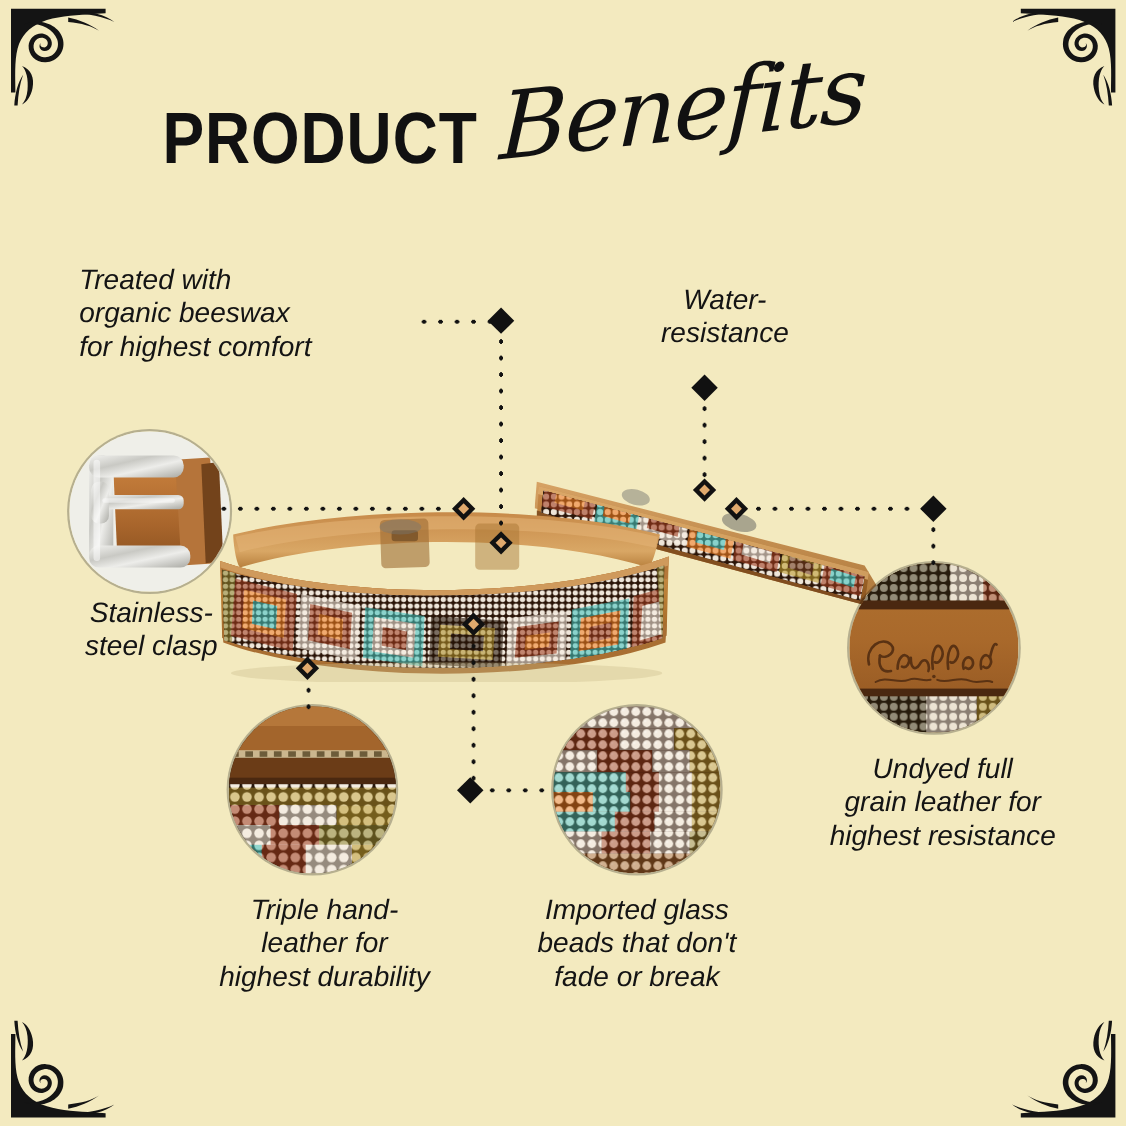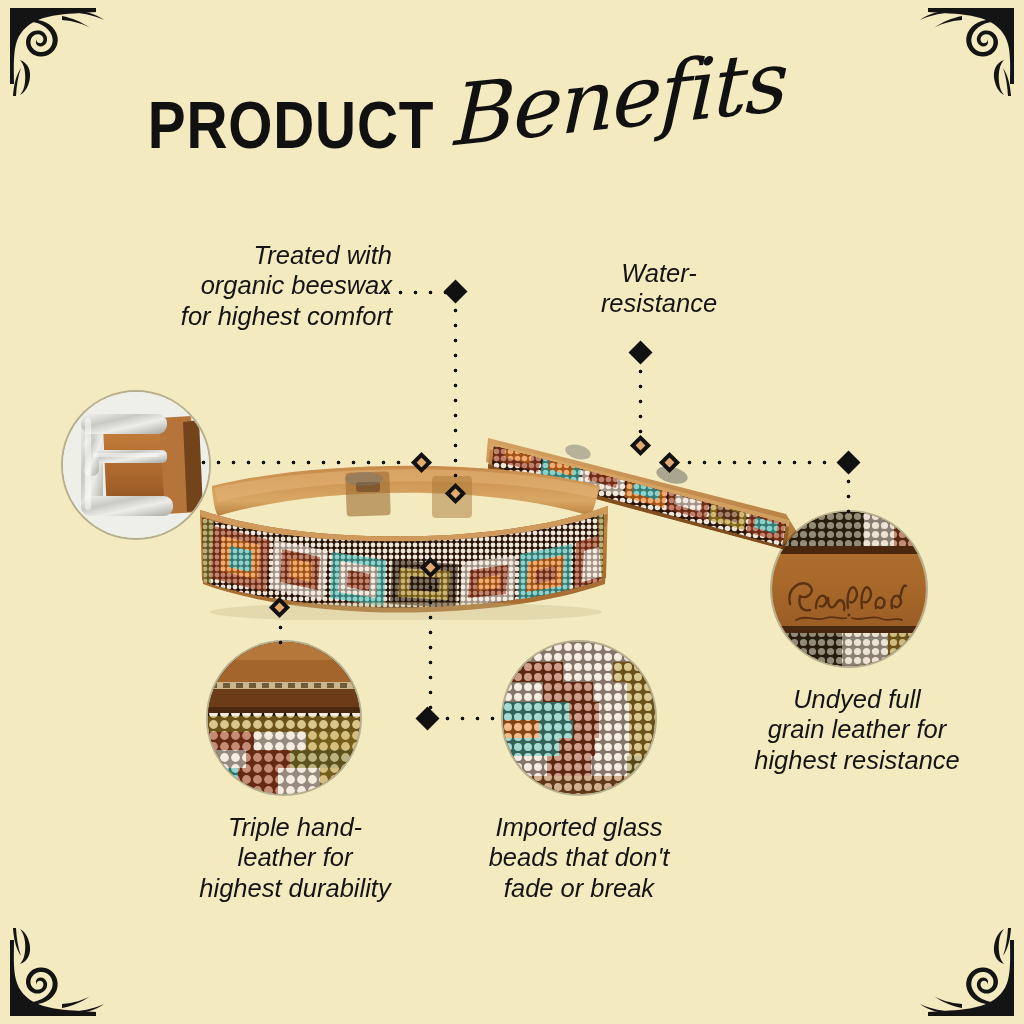--- a/index.html
+++ b/index.html
@@ -50,21 +50,21 @@
 
   
   .callout{
     position:absolute;
     font-style:italic;
     font-size:25.5px;
     line-height:1.19;
     color:#141414;
     white-space:pre-line;
   }
-  .ct-beeswax{left:72px;top:240px;width:320px;text-align:right;}
+  .ct-beeswax{left:72px;top:240px;width:320px;text-align:left;}
   .ct-water{left:548px;top:258px;width:222px;text-align:center;}
   .ct-clasp{left:30px;top:542px;width:215px;text-align:center;}
   .ct-stitch{left:145px;top:812px;width:300px;text-align:center;}
   .ct-beads{left:446px;top:812px;width:266px;text-align:center;}
   .ct-leather{left:692px;top:684px;width:330px;text-align:center;}
 
   
   .dotline-h{
     position:absolute;height:7px;
     background-image:radial-gradient(circle closest-side,#111 55%,transparent 58%);
@@ -508,20 +508,22 @@
   <div class="diamond-open" style="left:423px;top:560px;"></div>
   <div class="dotline-v" style="left:427px;top:580px;height:130px;"></div>
   <div class="diamond" style="left:419px;top:710px;"></div>
   <div class="dotline-h" style="left:440px;top:715px;width:62px;"></div>
 
   <div class="callout ct-beeswax">Treated with
 organic beeswax
 for highest comfort</div>
   <div class="callout ct-water">Water-
 resistance</div>
+  <div class="callout ct-clasp">Stainless-
+steel clasp</div>
   <div class="callout ct-stitch">Triple hand-
 leather for
 highest durability</div>
   <div class="callout ct-leather">Undyed full
 grain leather for
 highest resistance</div>
   <div class="callout ct-beads">Imported glass
 beads that don't
 fade or break</div>
 

